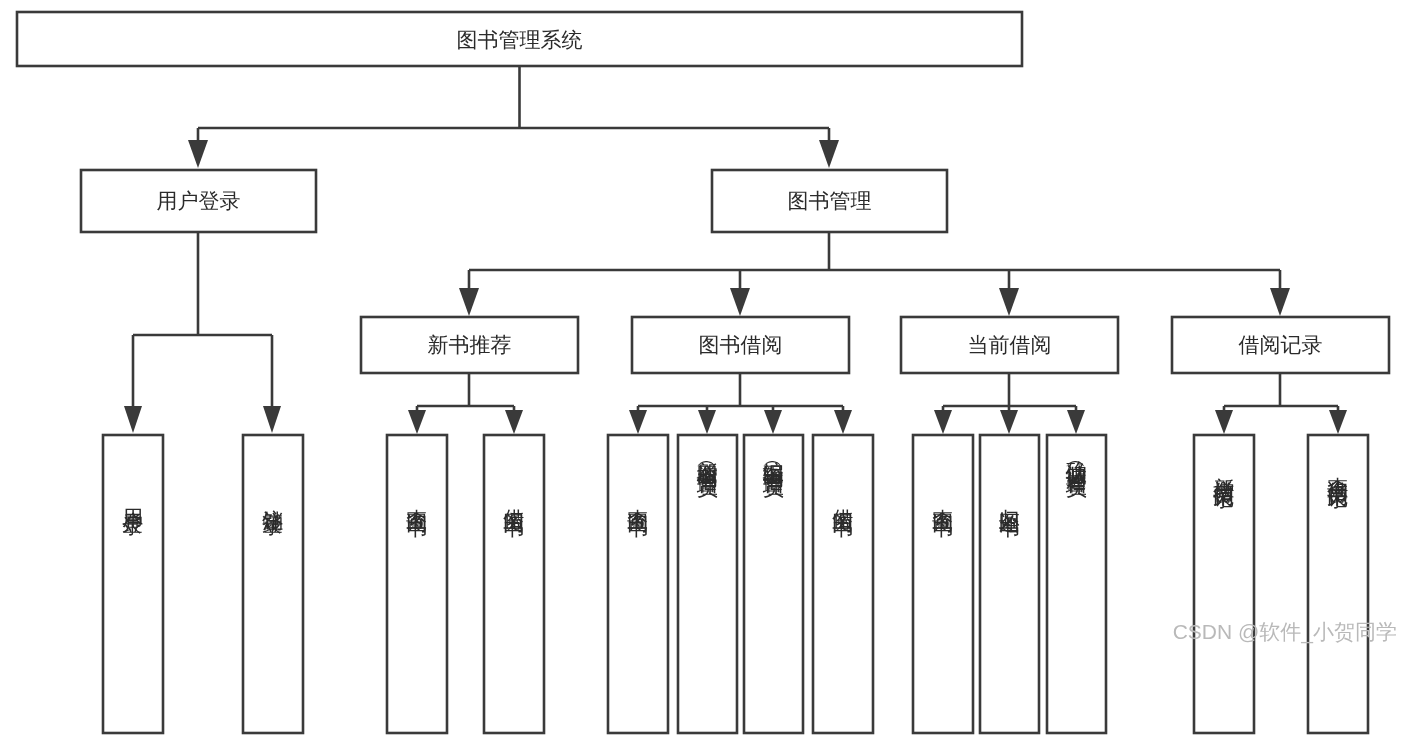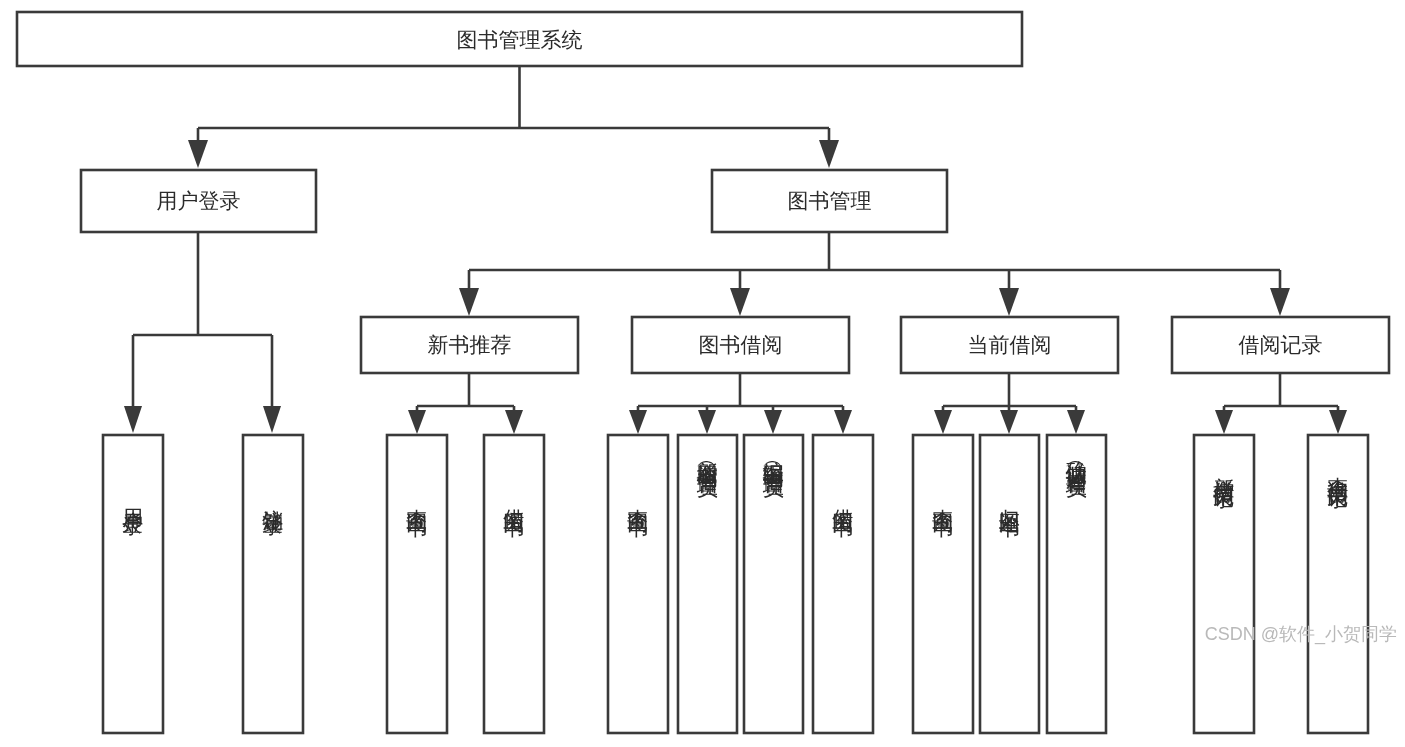--- a/index.html
+++ b/index.html
@@ -65,21 +65,21 @@
     letter-spacing: 2.5px;
     color: #2b2b2b;
     white-space: nowrap;
     text-align: center;
   }
   .watermark {
     position: absolute;
     right: 8px;
     bottom: 6px;
     font-family: "Liberation Sans", "DejaVu Sans", sans-serif;
-    font-size: 18px;
+    font-size: 21px;
     color: #b9b9b9;
     white-space: nowrap;
     user-select: none;
   }
 </style>
 </head>
 <body>
 
 <div id="diagram-root">
 

